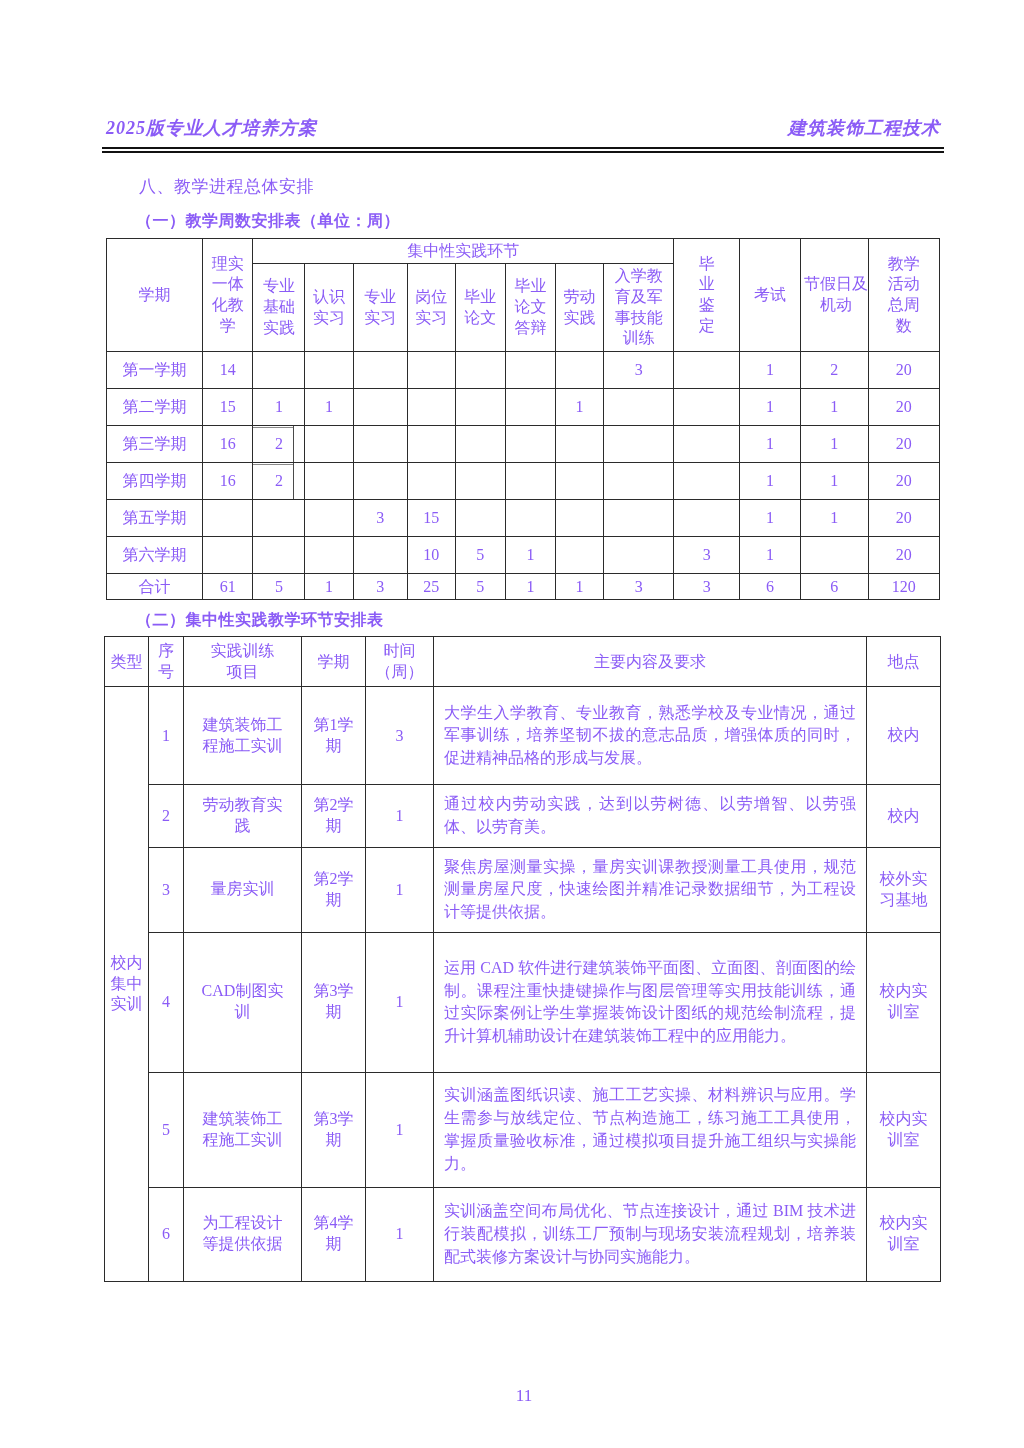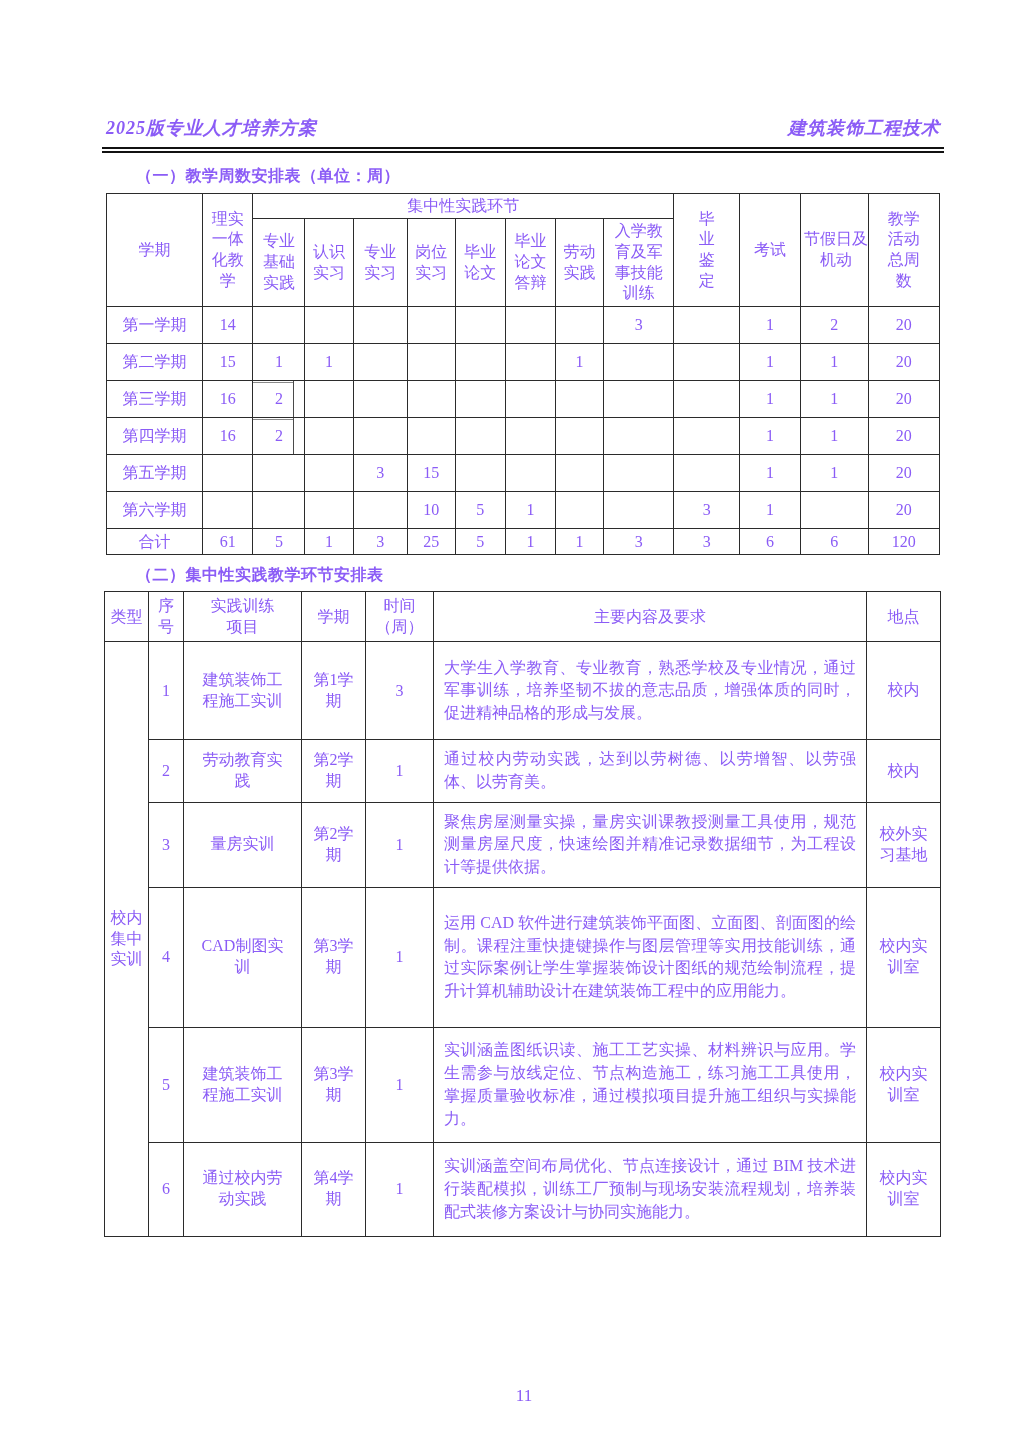--- a/index.html
+++ b/index.html
@@ -84,20 +84,21 @@
 
 <div class="page">
   <div class="content">
 
     <div class="page-header">
       <span>2025版专业人才培养方案</span>
       <span>建筑装饰工程技术</span>
     </div>
     <div class="double-rule"></div>
 
+    <div class="section-title">八、教学进程总体安排</div>
 
     <div class="table-title">（一）教学周数安排表（单位：周）</div>
 
     <table class="t1">
       <colgroup>
         <col style="width:96px">
           <col style="width:50px">
           <col style="width:52px">
           <col style="width:48px">
         <col style="width:54px">
@@ -371,21 +372,21 @@
             </td>
             <td>1</td>
             <td class="content">实训涵盖图纸识读、施工工艺实操、材料辨识与应用。学生需参与放线定位、节点构造施工，练习施工工具使用，掌握质量验收标准，通过模拟项目提升施工组织与实操能力。</td>
             <td>
               <div class="vt w3loc">校内实训室</div>
             </td>
           </tr>
           <tr style="height: 94px;">
             <td>6</td>
             <td>
-              <div class="vt w5">通过校内劳动实践</div>
+              <div class="vt w5">为工程设计等提供依据</div>
             </td>
             <td>
               <div class="vt wsem">第4学期</div>
             </td>
             <td>1</td>
             <td class="content">实训涵盖空间布局优化、节点连接设计，通过 BIM 技术进行装配模拟，训练工厂预制与现场安装流程规划，培养装配式装修方案设计与协同实施能力。</td>
             <td>
               <div class="vt w3loc">校内实训室</div>
             </td>
           </tr>

